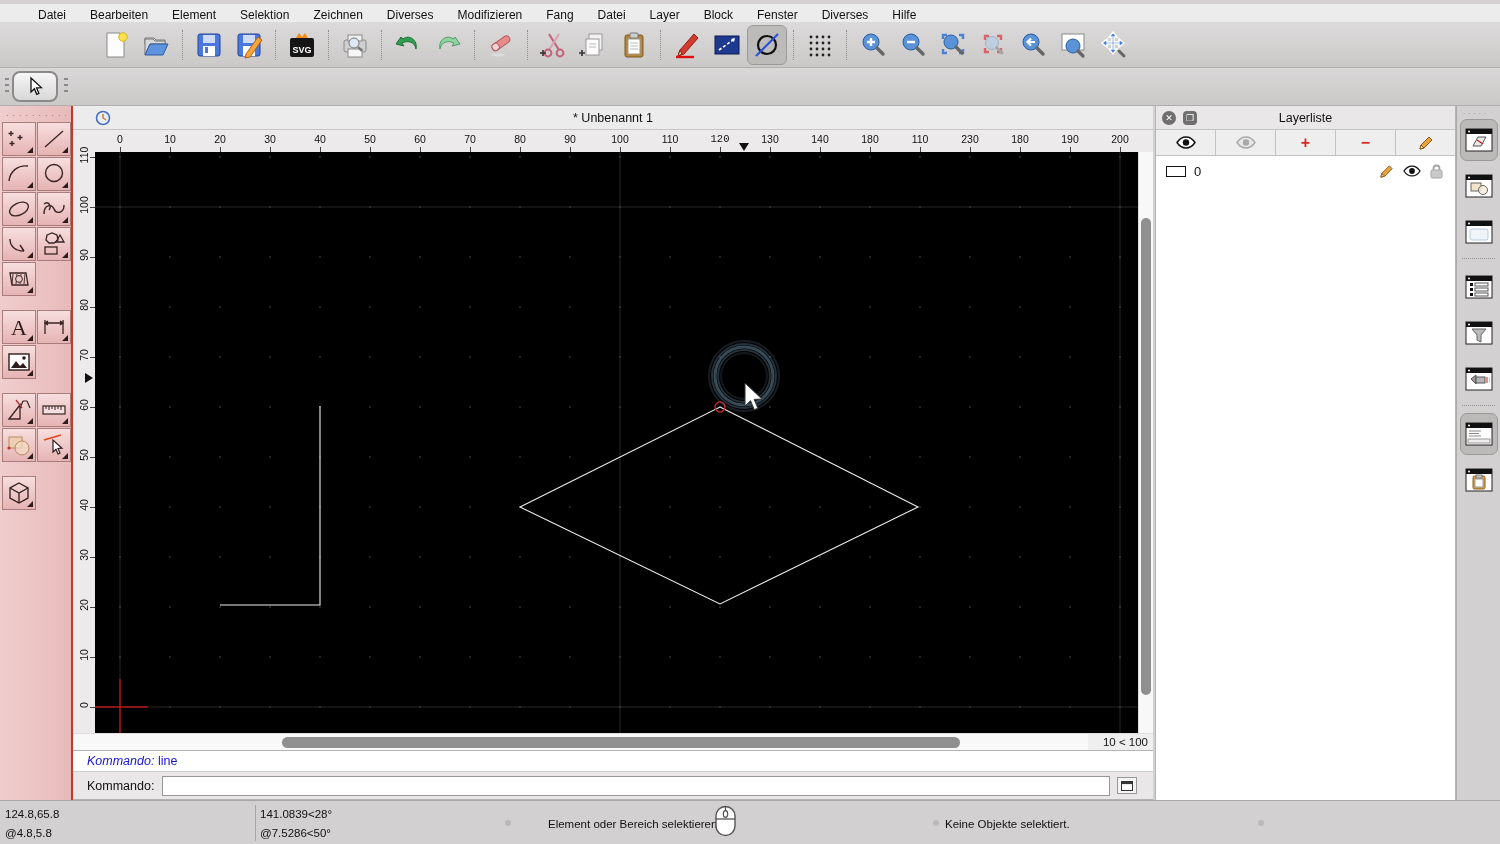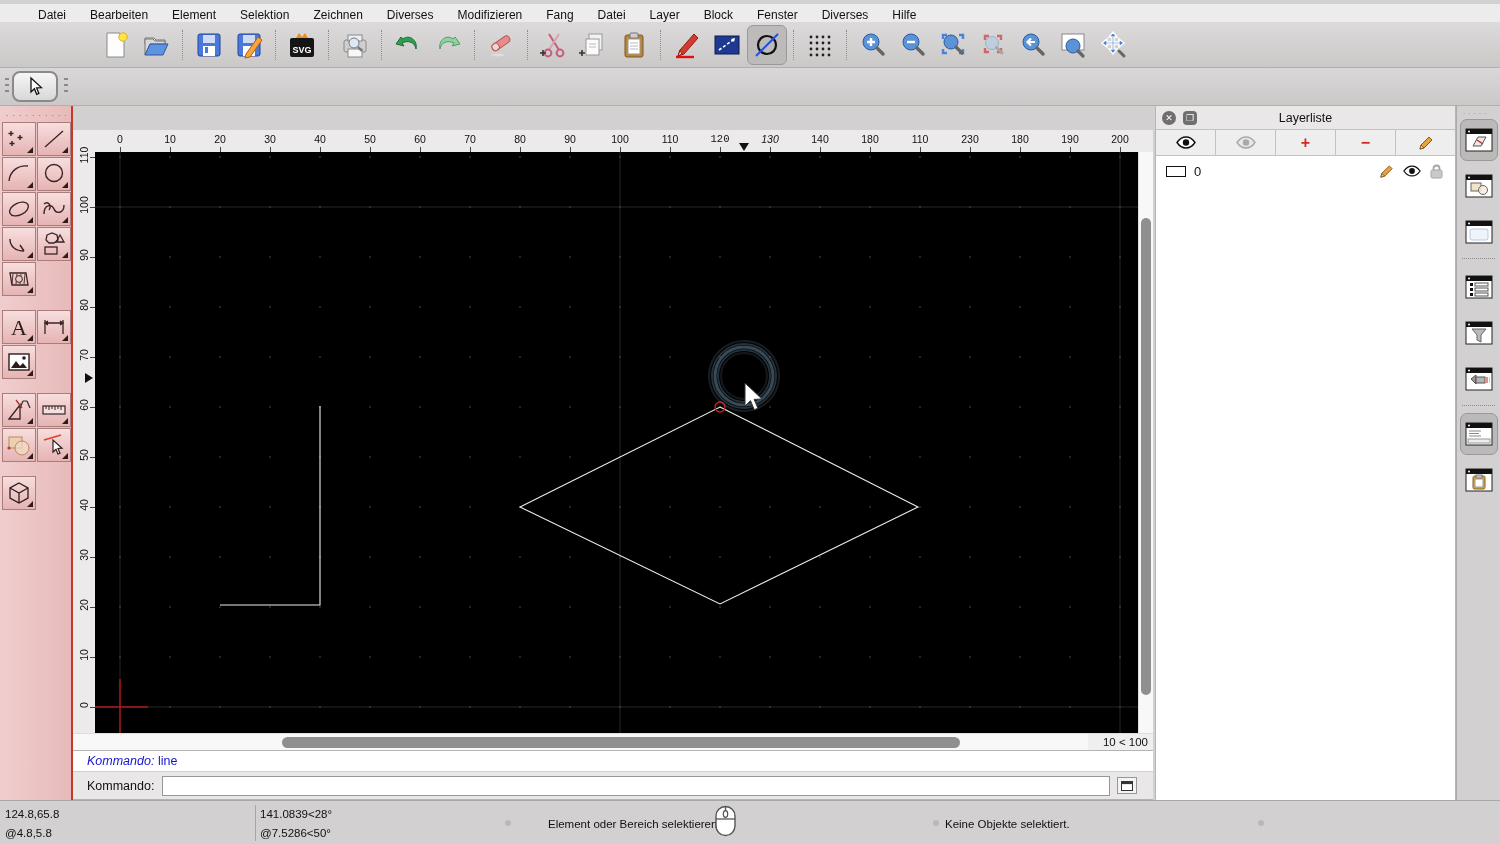--- a/index.html
+++ b/index.html
@@ -465,20 +465,29 @@
       <div class="pcell">
           <svg viewBox="0 0 26 26" fill="none" stroke="#2e1c1c" stroke-width="1.3">
             <path d="M13 3l9 5v10l-9 5-9-5V8z"></path>
             <path d="M4 8l9 5 9-5M13 13v10"></path>
           </svg>
           <span class="sub"></span>
         </div>
     </div>
   </div>
 
+  <div class="abs doc-title">
+    <span class="doc-icon">
+      <svg width="16" height="16" viewBox="0 0 16 16">
+          <circle cx="8" cy="8" r="6.5" fill="#e8eef8" stroke="#4a6fb8" stroke-width="1.6"></circle>
+          <path d="M8 4v4l3 2" stroke="#c87820" stroke-width="1.4" fill="none"></path>
+        </svg>
+    </span>
+    <span>* Unbenannt 1</span>
+  </div>
 
   <div class="abs h-ruler" id="hruler">
       <span class="num" style="left: 47px;">0</span>
       <span class="tick" style="left: 47px;"></span>
       <span class="num" style="left: 97px;">10</span>
       <span class="tick" style="left: 97px;"></span>
       <span class="num" style="left: 147px;">20</span>
       <span class="tick" style="left: 147px;"></span>
       <span class="num" style="left: 197px;">30</span>
       <span class="tick" style="left: 197px;"></span>
@@ -493,21 +502,21 @@
       <span class="num" style="left: 447px;">80</span>
       <span class="tick" style="left: 447px;"></span>
       <span class="num" style="left: 497px;">90</span>
       <span class="tick" style="left: 497px;"></span>
       <span class="num" style="left: 547px;">100</span>
       <span class="tick" style="left: 547px;"></span>
       <span class="num" style="left: 597px;">110</span>
       <span class="tick" style="left: 597px;"></span>
       <span class="num" style="left: 647px; font-family: Liberation Mono, monospace;">120</span>
       <span class="tick" style="left: 647px;"></span>
-      <span class="num" style="left: 697px; font-style: italic;">130</span>
+      <span class="num" style="left: 697px;">130</span>
       <span class="tick" style="left: 697px;"></span>
       <span class="num" style="left: 747px;">140</span>
       <span class="tick" style="left: 747px;"></span>
       <span class="num" style="left: 797px;">180</span>
       <span class="tick" style="left: 797px;"></span>
       <span class="num" style="left: 847px;">110</span>
       <span class="tick" style="left: 847px;"></span>
       <span class="num" style="left: 897px;">230</span>
       <span class="tick" style="left: 897px;"></span>
       <span class="num" style="left: 947px;">180</span>

